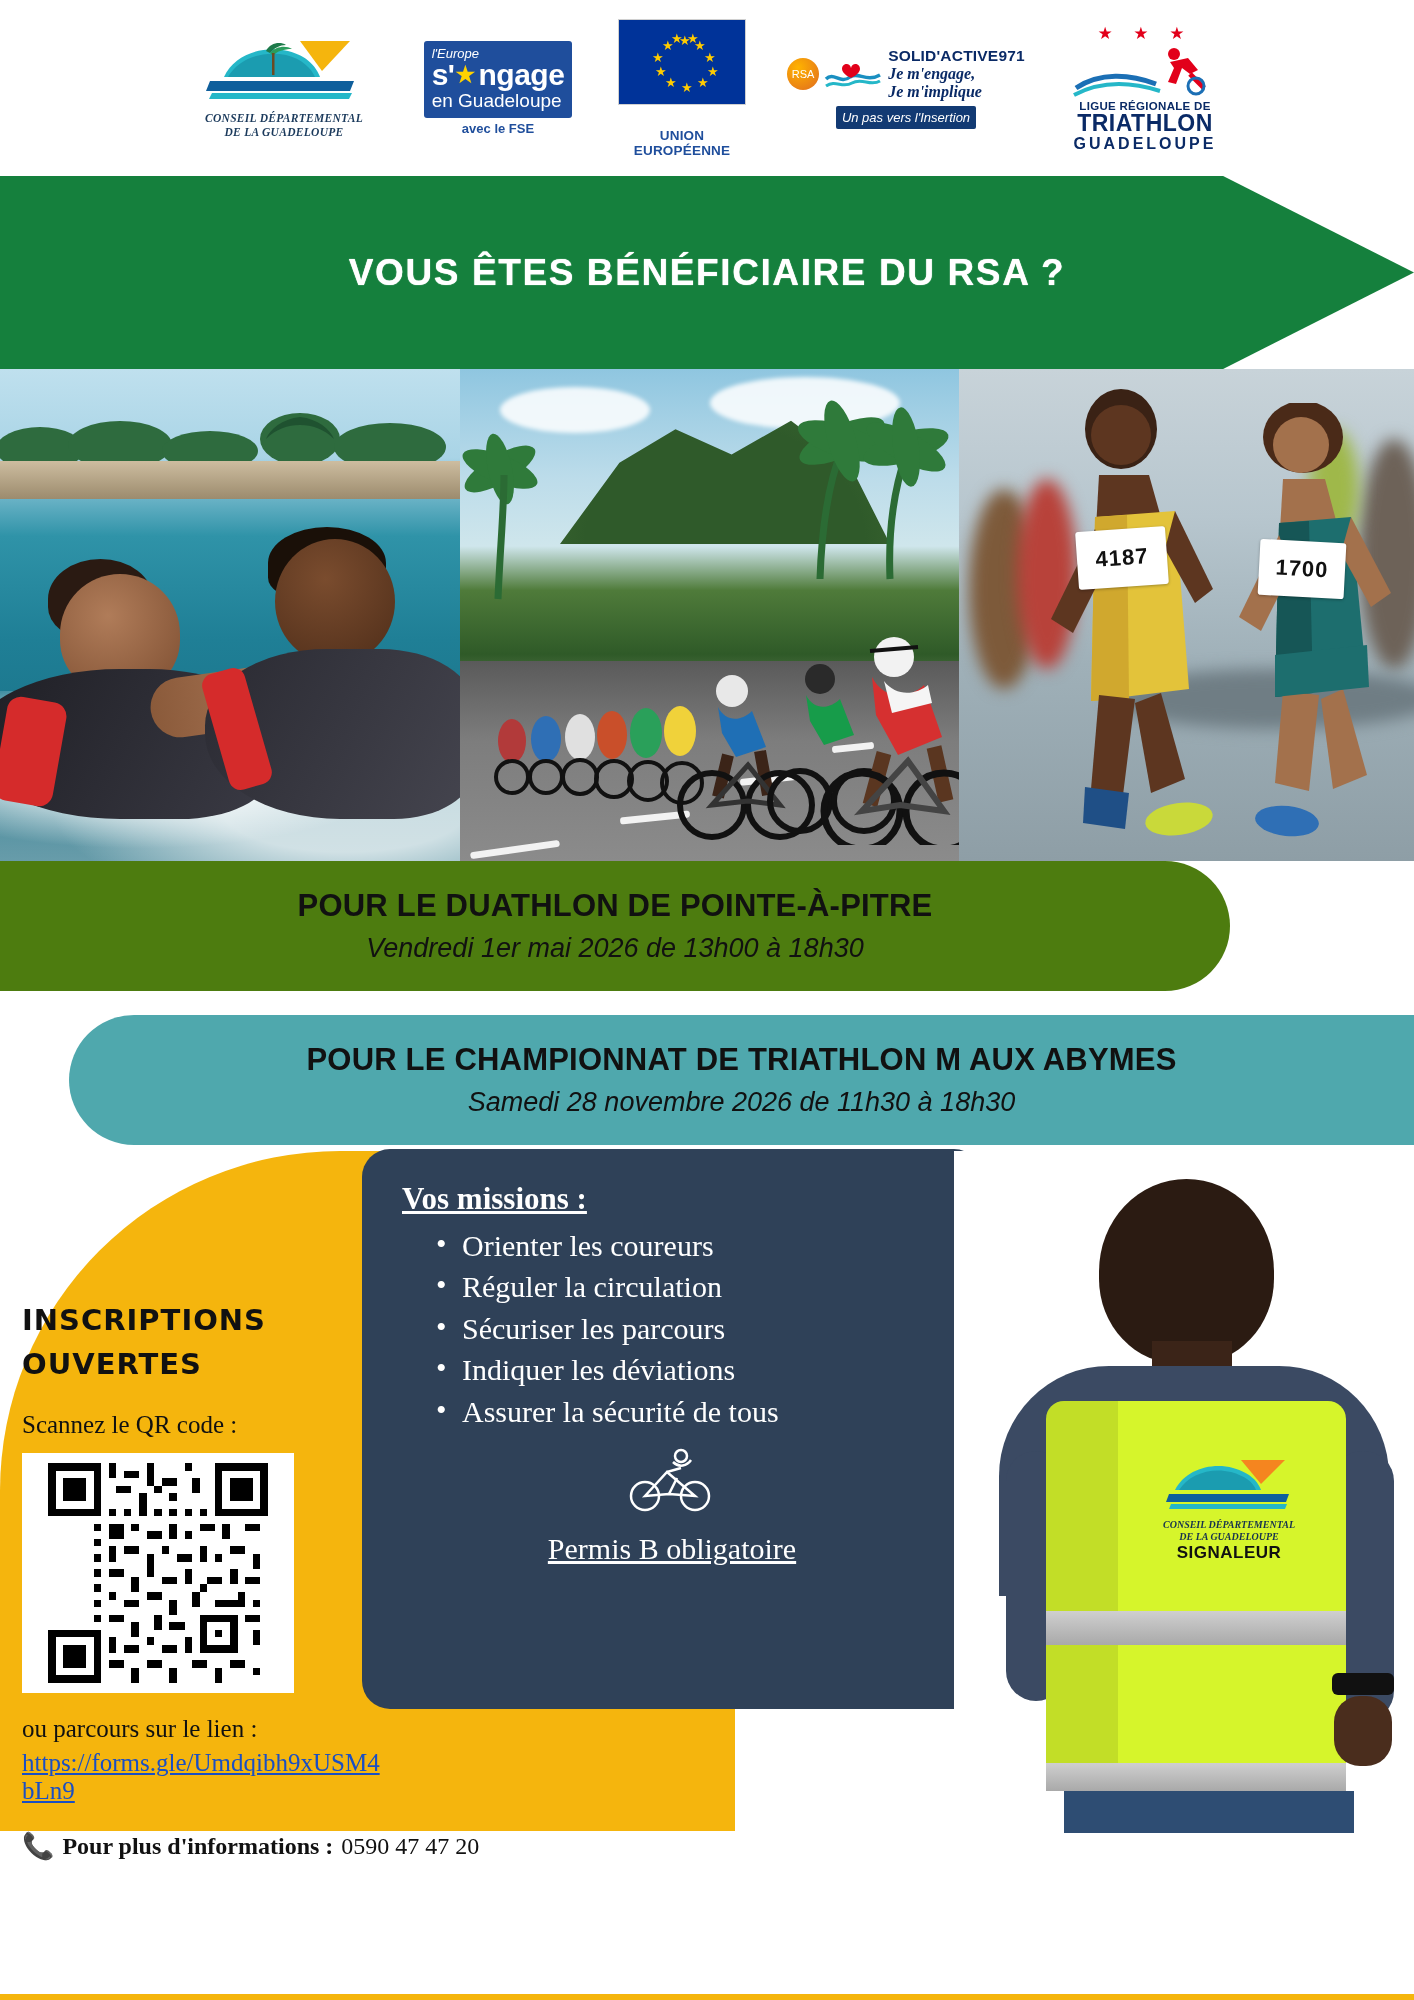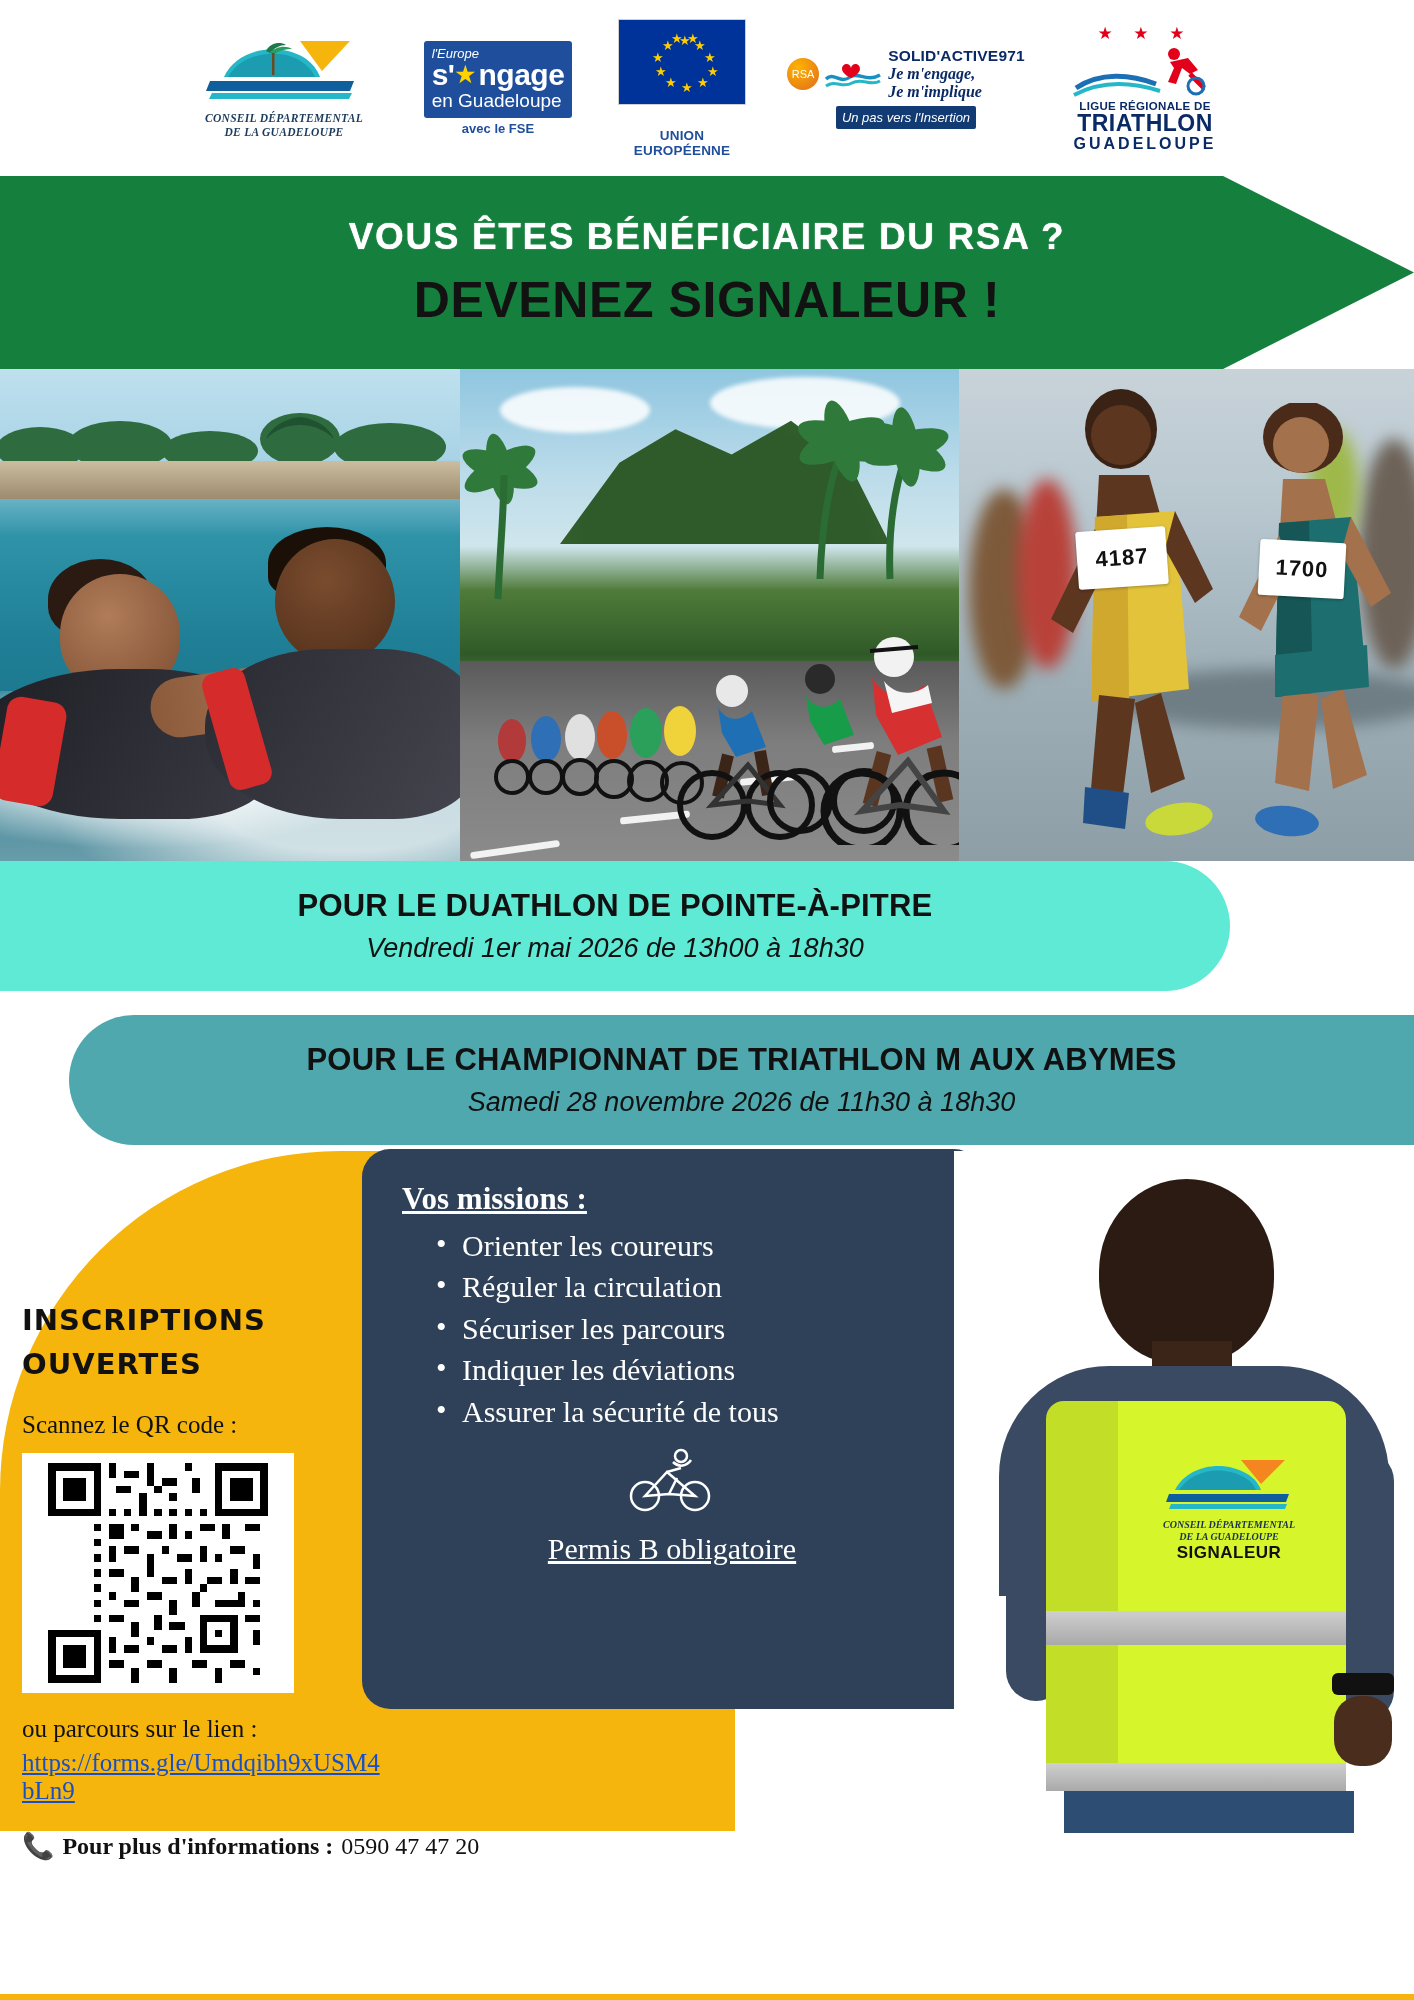--- a/index.html
+++ b/index.html
@@ -166,21 +166,21 @@
     position:absolute; background:#fff; border-radius:3px;
     font-size:22px; font-weight:800; color:#111; display:flex;
     align-items:center; justify-content:center; letter-spacing:1px;
     box-shadow: 0 1px 3px rgba(0,0,0,.3);
   }
 
   
   .pill-wrap1 { position: relative; height: 130px; }
   .pill1 {
     position:absolute; left:0; top:0; width: 1230px; height: 130px;
-    background: #5eead4; border-radius: 0 65px 65px 0;
+    background: #4d7c0f; border-radius: 0 65px 65px 0;
     display:flex; flex-direction:column; align-items:center; justify-content:center;
   }
   .pill-wrap2 { position:relative; height: 102px; margin-top: 24px; }
   .pill2 {
     position:absolute; right:0; top:0; width: 1345px; height: 130px;
     background:#4fa8ad; border-radius: 65px 0 0 65px;
     display:flex; flex-direction:column; align-items:center; justify-content:center;
   }
   .pill-title { font-size: 31px; font-weight: 800; color:#111; letter-spacing:.2px; text-align:center;}
   .pill-sub {
@@ -387,21 +387,20 @@
       <circle cx="126" cy="42" r="8" fill="none" stroke="#1b6fb5" stroke-width="3"></circle>
     </svg>
     <div class="ligue-t1">LIGUE RÉGIONALE DE</div>
     <div class="ligue-t2">TRIATHLON</div>
     <div class="ligue-t3">GUADELOUPE</div>
   </div>
 </div>
 
 <div class="banner">
   <div class="banner-l1">VOUS ÊTES BÉNÉFICIAIRE DU RSA ?</div>
-  <div class="banner-l2">DEVENEZ SIGNALEUR !</div>
 </div>
 
 <div class="photos">
 
   <div class="photo photo-swim">
     <div class="sw-sky"></div>
     <div class="sw-trees">
       <svg width="460" height="62" viewBox="0 0 460 62">
         <g fill="#2e6b3e">
           <ellipse cx="40" cy="40" rx="44" ry="22"></ellipse>

